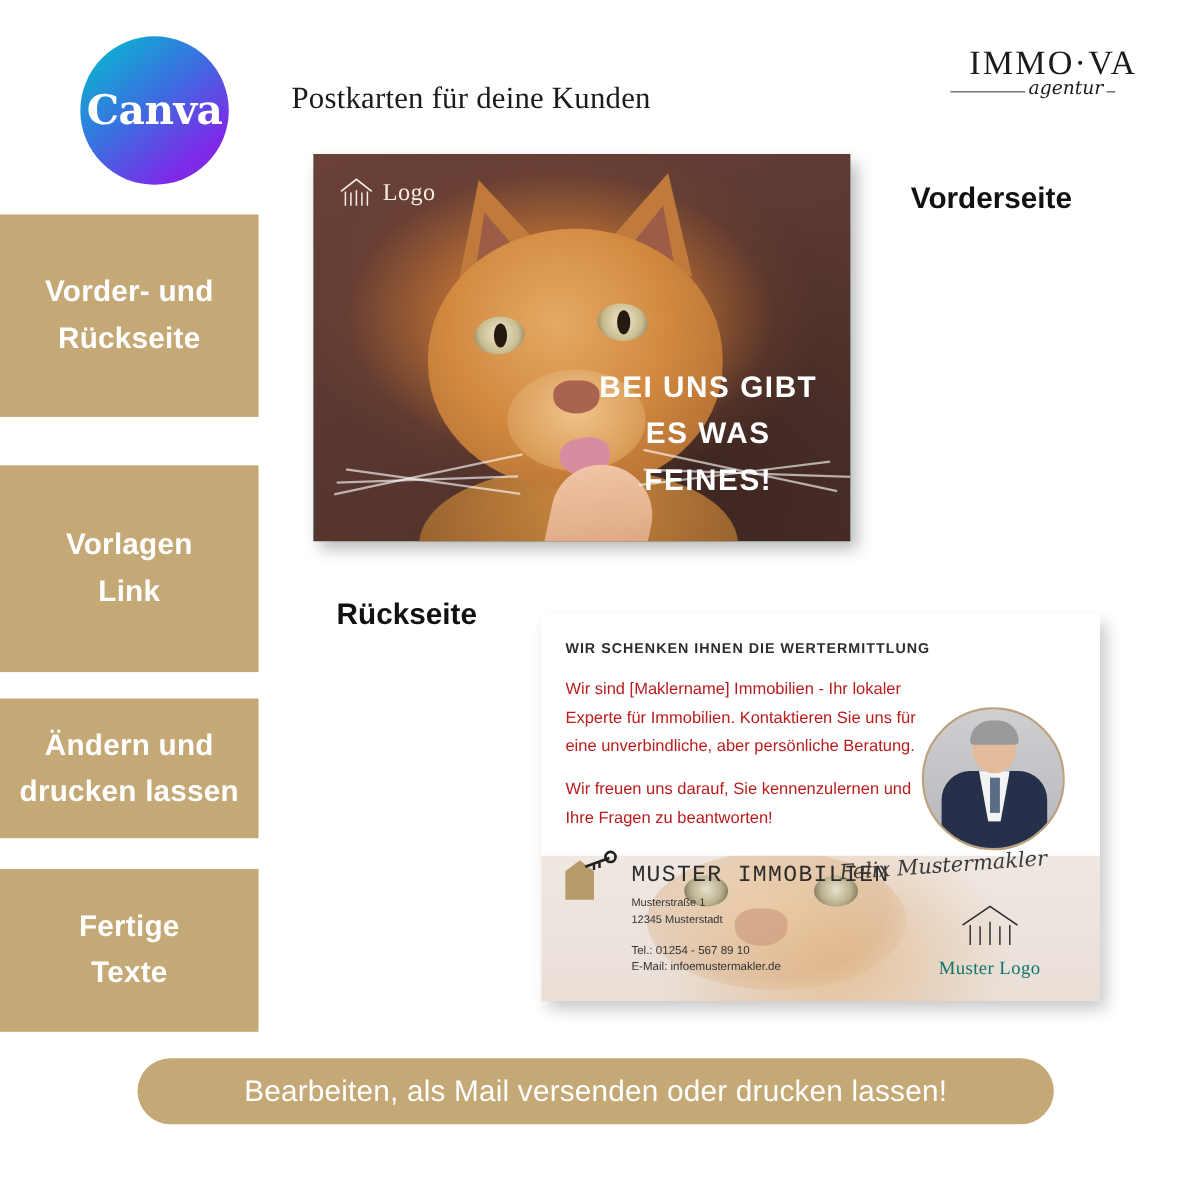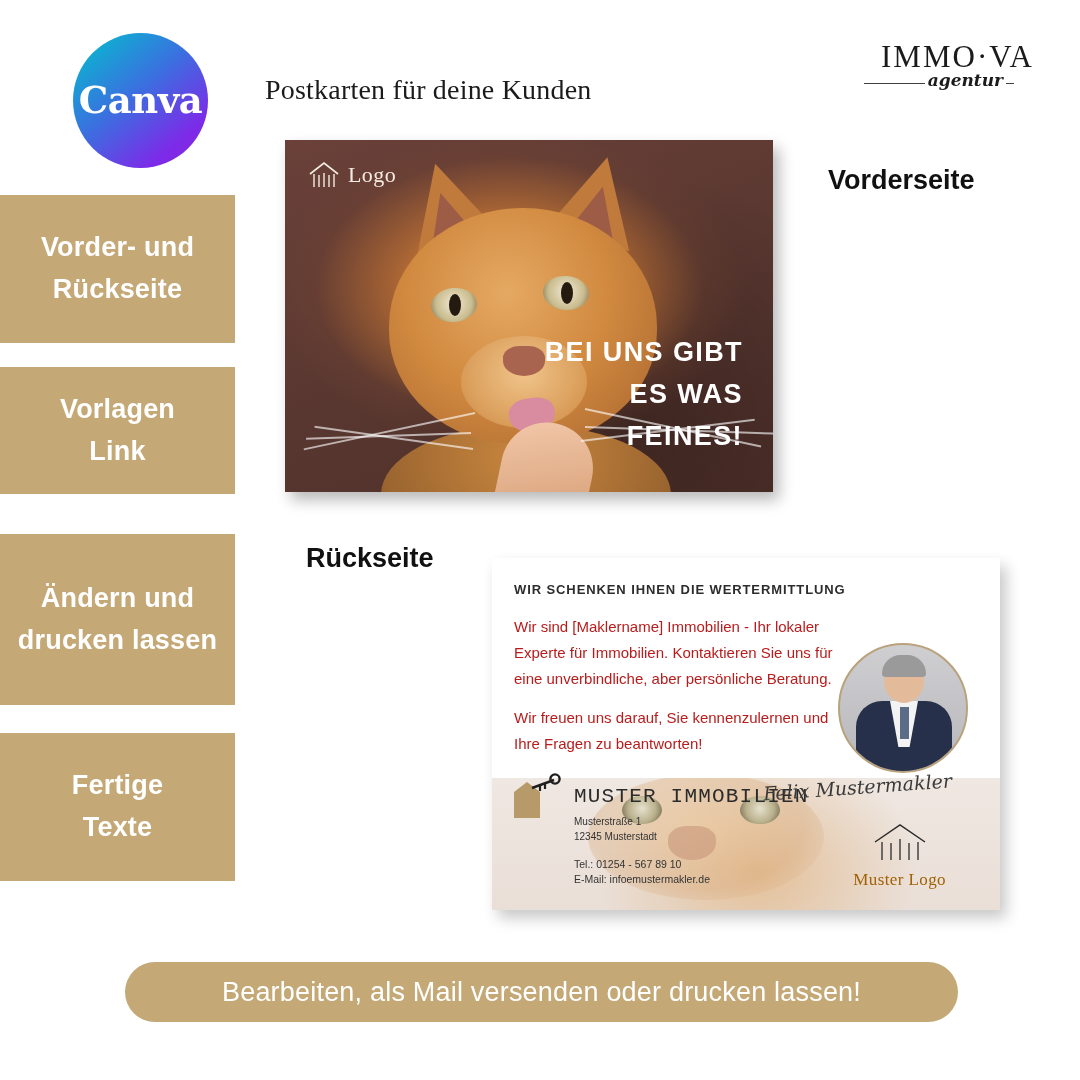--- a/index.html
+++ b/index.html
@@ -63,21 +63,20 @@
     letter-spacing: 2px;
     color: #1b1b1b;
     line-height: 1.1;
   }
   .brand-rule {
     width: 150px;
     height: 1px;
     background: #404040;
     margin: 9px auto 0 auto;
     position: relative;
-    font-weight: bold;
   }
   .brand-sub {
     position: absolute;
     right: 8px;
     top: -13px;
     font-family: "DejaVu Serif", serif;
     font-style: italic;
     font-size: 17px;
     color: #1b1b1b;
     background: #ffffff;
@@ -100,23 +99,23 @@
     text-align: center;
     display: flex;
     flex-direction: column;
     align-items: center;
     justify-content: center;
     line-height: 1.55;
     letter-spacing: 0.2px;
   }
   .gold-item .l1, .gold-item .l2 { display: block; }
 
-  .gold-item.i0 { height: 148px; margin-bottom: 24px; }
-  .gold-item.i1 { height: 127px; margin-bottom: 40px; }
-  .gold-item.i2 { height: 171px; margin-bottom: 28px; }
+  .gold-item.i0 { height: 184px; margin-bottom: 44px; }
+  .gold-item.i1 { height: 188px; margin-bottom: 24px; }
+  .gold-item.i2 { height: 127px; margin-bottom: 28px; }
   .gold-item.i3 { height: 148px; }
 
   
   .label-front {
     position: absolute;
     left: 828px;
     top: 165px;
     font-size: 27px;
     font-weight: bold;
     color: #111111;
@@ -250,21 +249,21 @@
   .house-mark svg { display: block; }
   .card-front-logo .logo-text {
     font-family: "Liberation Serif", serif;
     font-size: 22px;
     letter-spacing: 0.4px;
   }
   .card-front-claim {
     position: absolute;
     right: 30px;
     bottom: 34px;
-    text-align: right;
+    text-align: center;
     color: #ffffff;
     font-size: 27px;
     font-weight: bold;
     letter-spacing: 1.4px;
     line-height: 1.55;
   }
 
   
   .card-back {
     position: absolute;
@@ -405,21 +404,21 @@
     font-family: "DejaVu Serif", serif;
     font-style: italic;
     font-size: 19px;
     color: #3a3a3a;
     transform: rotate(-4deg);
   }
   .back-logo {
     position: absolute;
     right: 54px; bottom: 20px;
     text-align: center;
-    color: #a16207;
+    color: #0f766e;
   }
   .back-logo .bl-text {
     font-family: "Liberation Serif", serif;
     font-size: 17px;
     margin-top: 4px;
     letter-spacing: 0.4px;
   }
 
   
   .cta {

